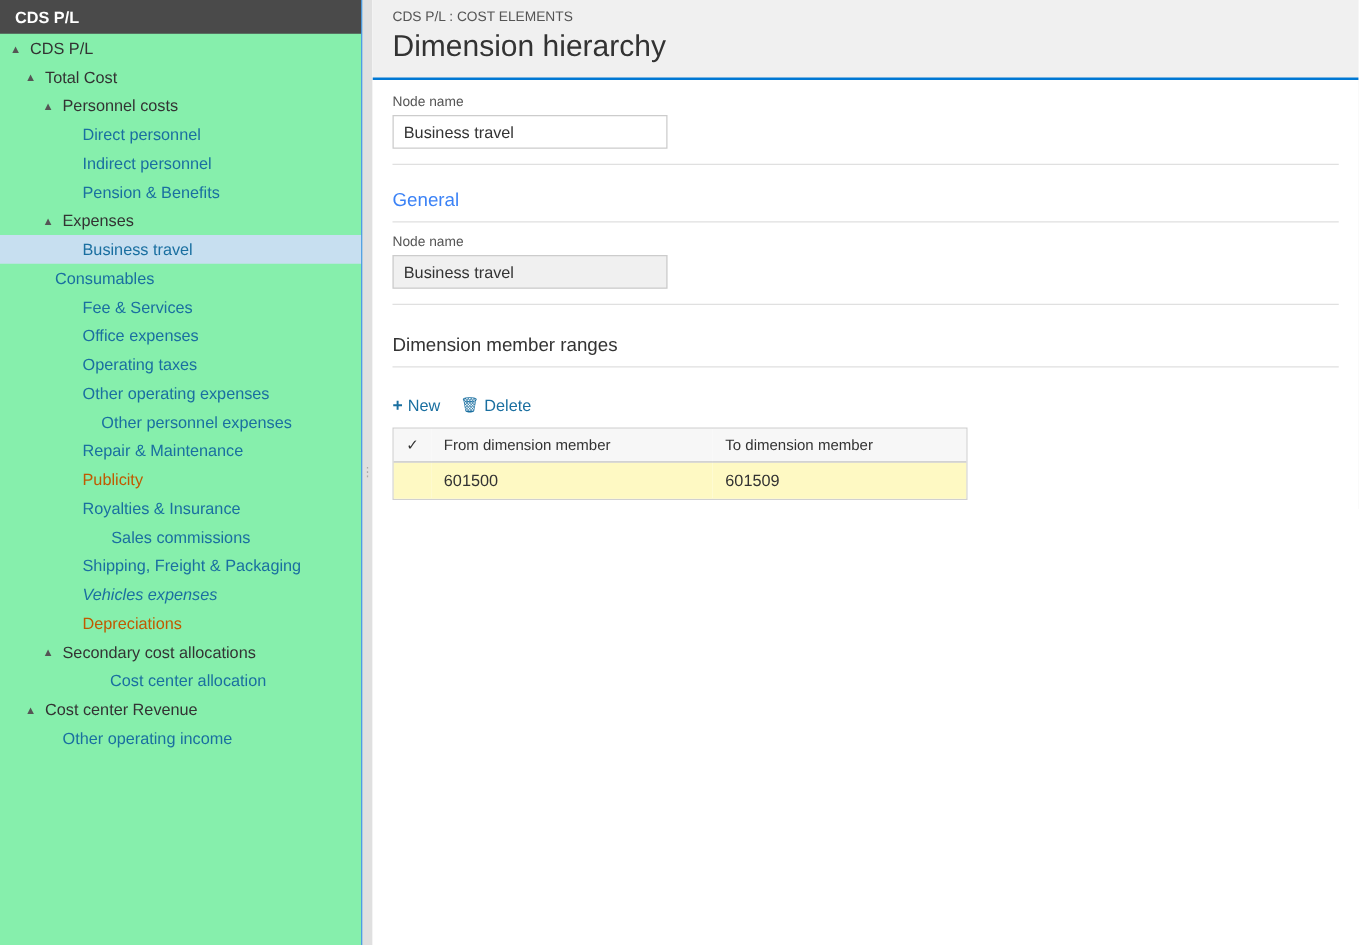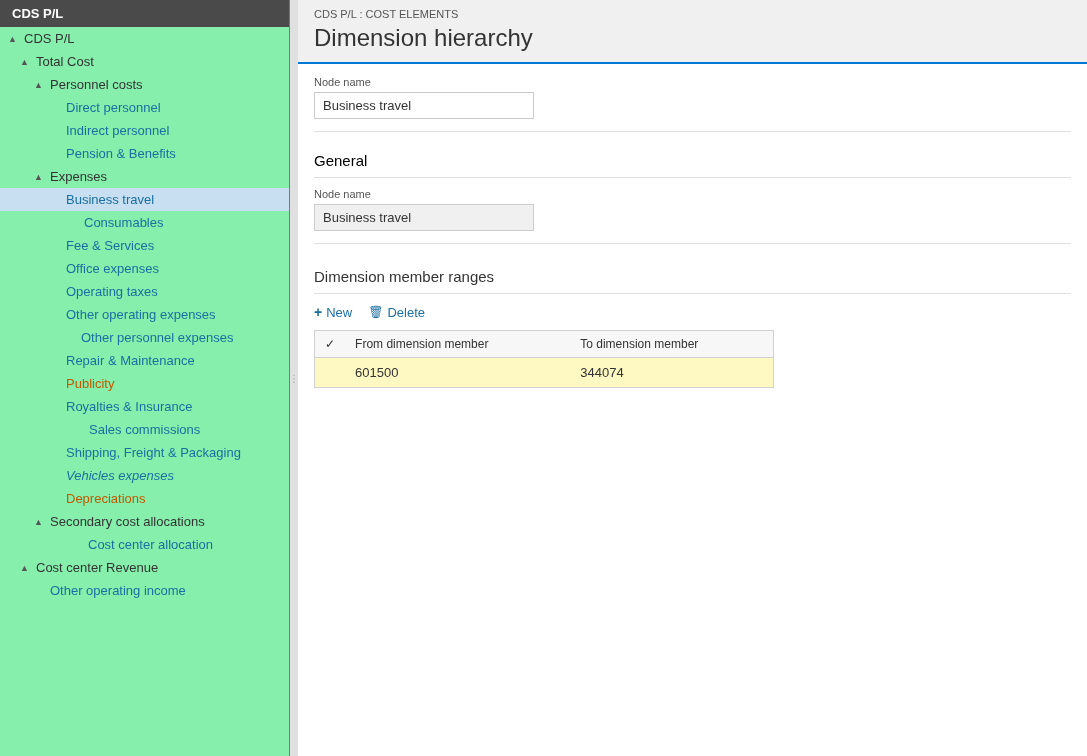--- a/index.html
+++ b/index.html
@@ -79,21 +79,21 @@
       padding: 5px 8px;
       font-size: 13px;
       width: 220px;
       color: #333;
       margin-bottom: 12px;
     }
 
     .section-title {
       font-size: 15px;
       font-weight: 400;
-      color: #000000;
+      color: #3b82f6;
       padding: 10px 0 8px 0;
       border-bottom: 1px solid #e0e0e0;
       margin-bottom: 10px;
     }
 
     .field-value-box-gray {
       border: 1px solid #ccc;
       background: #f0f0f0;
       padding: 5px 8px;
       font-size: 13px;
@@ -101,21 +101,21 @@
       color: #333;
       margin-bottom: 12px;
     }
 
     .subsection-title {
       font-size: 15px;
       font-weight: 400;
       color: #333;
       padding: 14px 0 8px 0;
       border-bottom: 1px solid #e0e0e0;
-      margin-bottom: 8px;
+      margin-bottom: 20px;
     }
 
     .toolbar {
       display: flex;
       align-items: center;
       gap: 16px;
       margin-bottom: 8px;
     }
 
     .toolbar-btn {
@@ -218,21 +218,21 @@
         <span>Pension &amp; Benefits</span>
       </div>
       <div class="tree-item non-link" style="padding-left: 34px;">
         <span style="width: 14px; min-width: 14px; font-size: 9px; color: rgb(85, 85, 85); margin-right: 2px;">▲</span>
         <span>Expenses</span>
       </div>
       <div class="tree-item selected" style="padding-left: 50px;">
         <span style="width: 14px; min-width: 14px; font-size: 9px; color: rgb(85, 85, 85); margin-right: 2px;"></span>
         <span>Business travel</span>
       </div>
-      <div class="tree-item" style="padding-left: 68px;">
+      <div class="tree-item" style="padding-left: 28px;">
         <span style="width: 14px; min-width: 14px; font-size: 9px; color: rgb(85, 85, 85); margin-right: 2px;"></span>
         <span>Consumables</span>
       </div>
       <div class="tree-item" style="padding-left: 50px;">
         <span style="width: 14px; min-width: 14px; font-size: 9px; color: rgb(85, 85, 85); margin-right: 2px;"></span>
         <span>Fee &amp; Services</span>
       </div>
       <div class="tree-item" style="padding-left: 50px;">
         <span style="width: 14px; min-width: 14px; font-size: 9px; color: rgb(85, 85, 85); margin-right: 2px;"></span>
         <span>Office expenses</span>
@@ -336,19 +336,19 @@
           <tr>
             <th class="check-col">✓</th>
             <th>From dimension member</th>
             <th>To dimension member</th>
           </tr>
         </thead>
         <tbody id="table-body">
         <tr class="data-row">
               <td class="check-col"></td>
               <td>601500</td>
-              <td>344074</td>
+              <td>601509</td>
             </tr>
           </tbody>
       </table>
     </div>
   </div>
 </div>
 
 </body></html>

